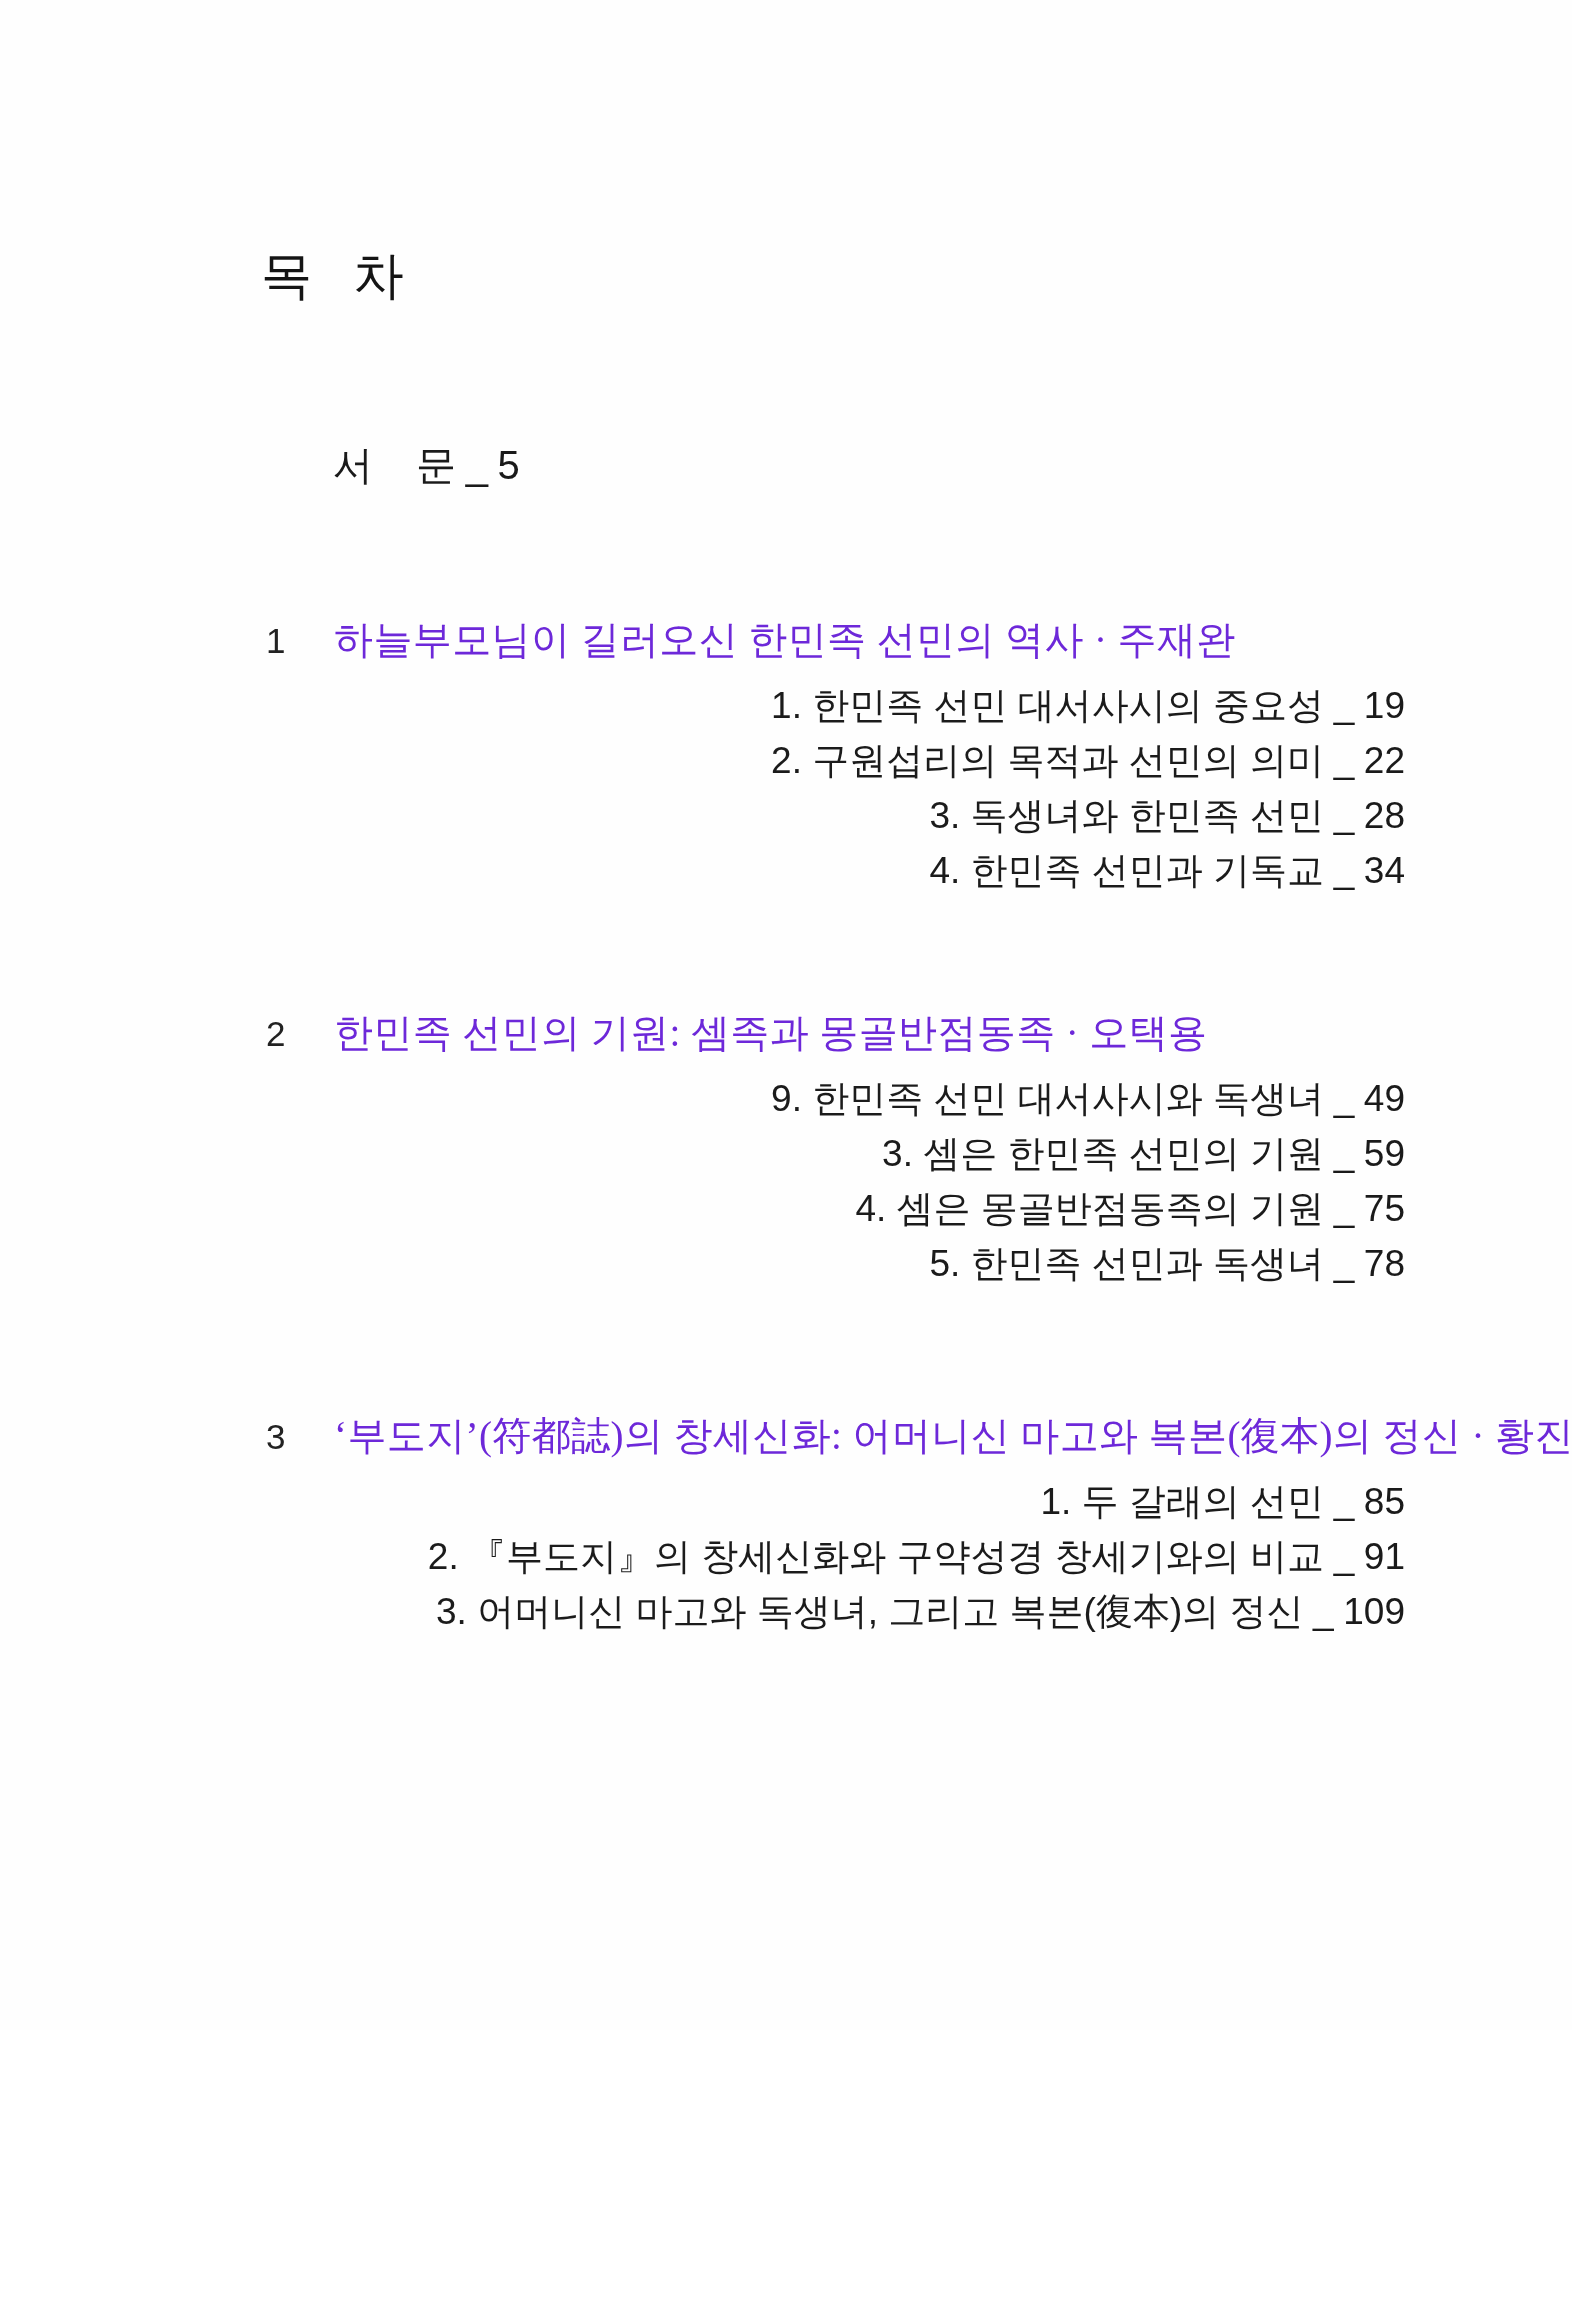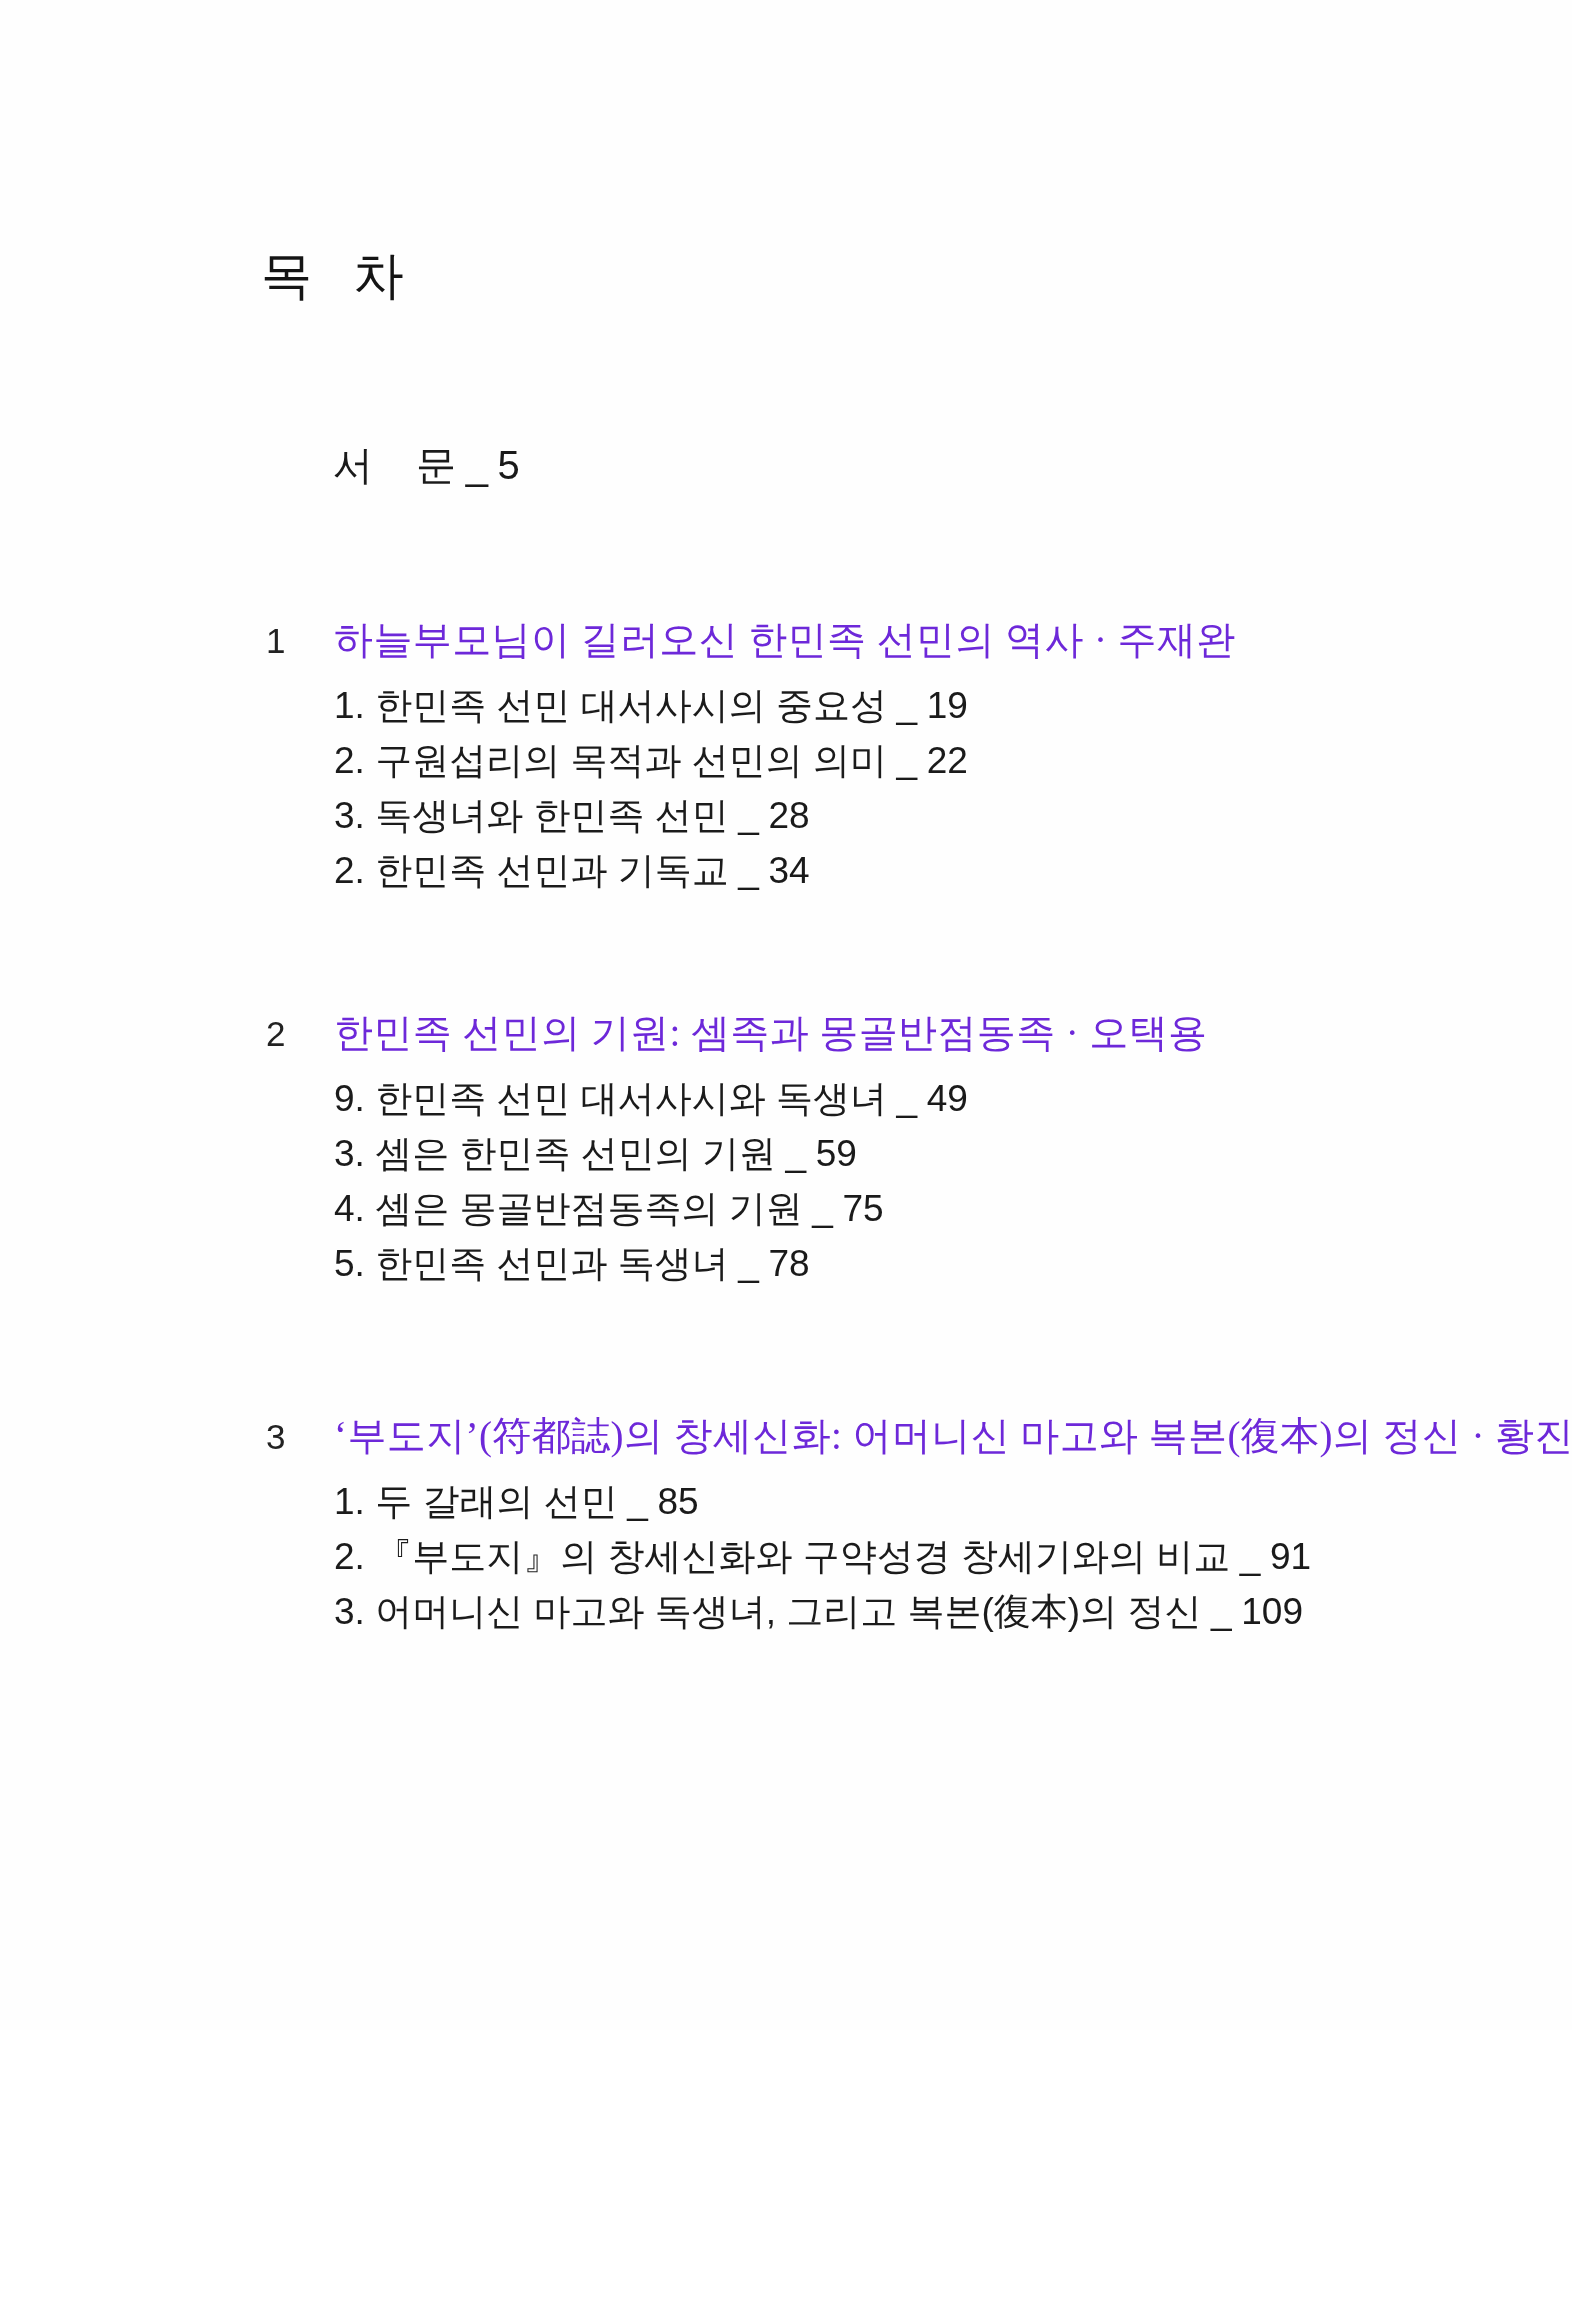--- a/index.html
+++ b/index.html
@@ -78,20 +78,21 @@
     color: #6d28d9;
     font-family: "Liberation Serif", "DejaVu Serif", serif;
     letter-spacing: 0.4px;
     white-space: nowrap;
   }
 
   .items {
     list-style: none;
     margin: 14px 0 0 0;
     padding: 0 0 0 68px;
+    text-align: right;
   }
   .items li {
     font-size: 37px;
     line-height: 55px;
     color: #1b1b1b;
     white-space: nowrap;
     font-family: "Liberation Sans", "DejaVu Sans", sans-serif;
   }
 
   
@@ -128,21 +129,21 @@
 
   <section class="toc-section s1">
     <div class="heading">
       <span class="num">1</span>
       <h2 class="stitle">하늘부모님이 길러오신 한민족 선민의 역사 · 주재완</h2>
     </div>
     <ul class="items">
       <li><span>1. 한민족 선민 대서사시의 중요성</span><span class="sep">_</span><span class="pageno">19</span></li>
       <li><span>2. 구원섭리의 목적과 선민의 의미</span><span class="sep">_</span><span class="pageno">22</span></li>
       <li><span>3. 독생녀와 한민족 선민</span><span class="sep">_</span><span class="pageno">28</span></li>
-      <li><span>2. 한민족 선민과 기독교</span><span class="sep">_</span><span class="pageno">34</span></li>
+      <li><span>4. 한민족 선민과 기독교</span><span class="sep">_</span><span class="pageno">34</span></li>
     </ul>
   </section>
 
   <section class="toc-section s2">
     <div class="heading">
       <span class="num">2</span>
       <h2 class="stitle">한민족 선민의 기원: 셈족과 몽골반점동족 · 오택용</h2>
     </div>
     <ul class="items">
       <li><span>9. 한민족 선민 대서사시와 독생녀</span><span class="sep">_</span><span class="pageno">49</span></li>

